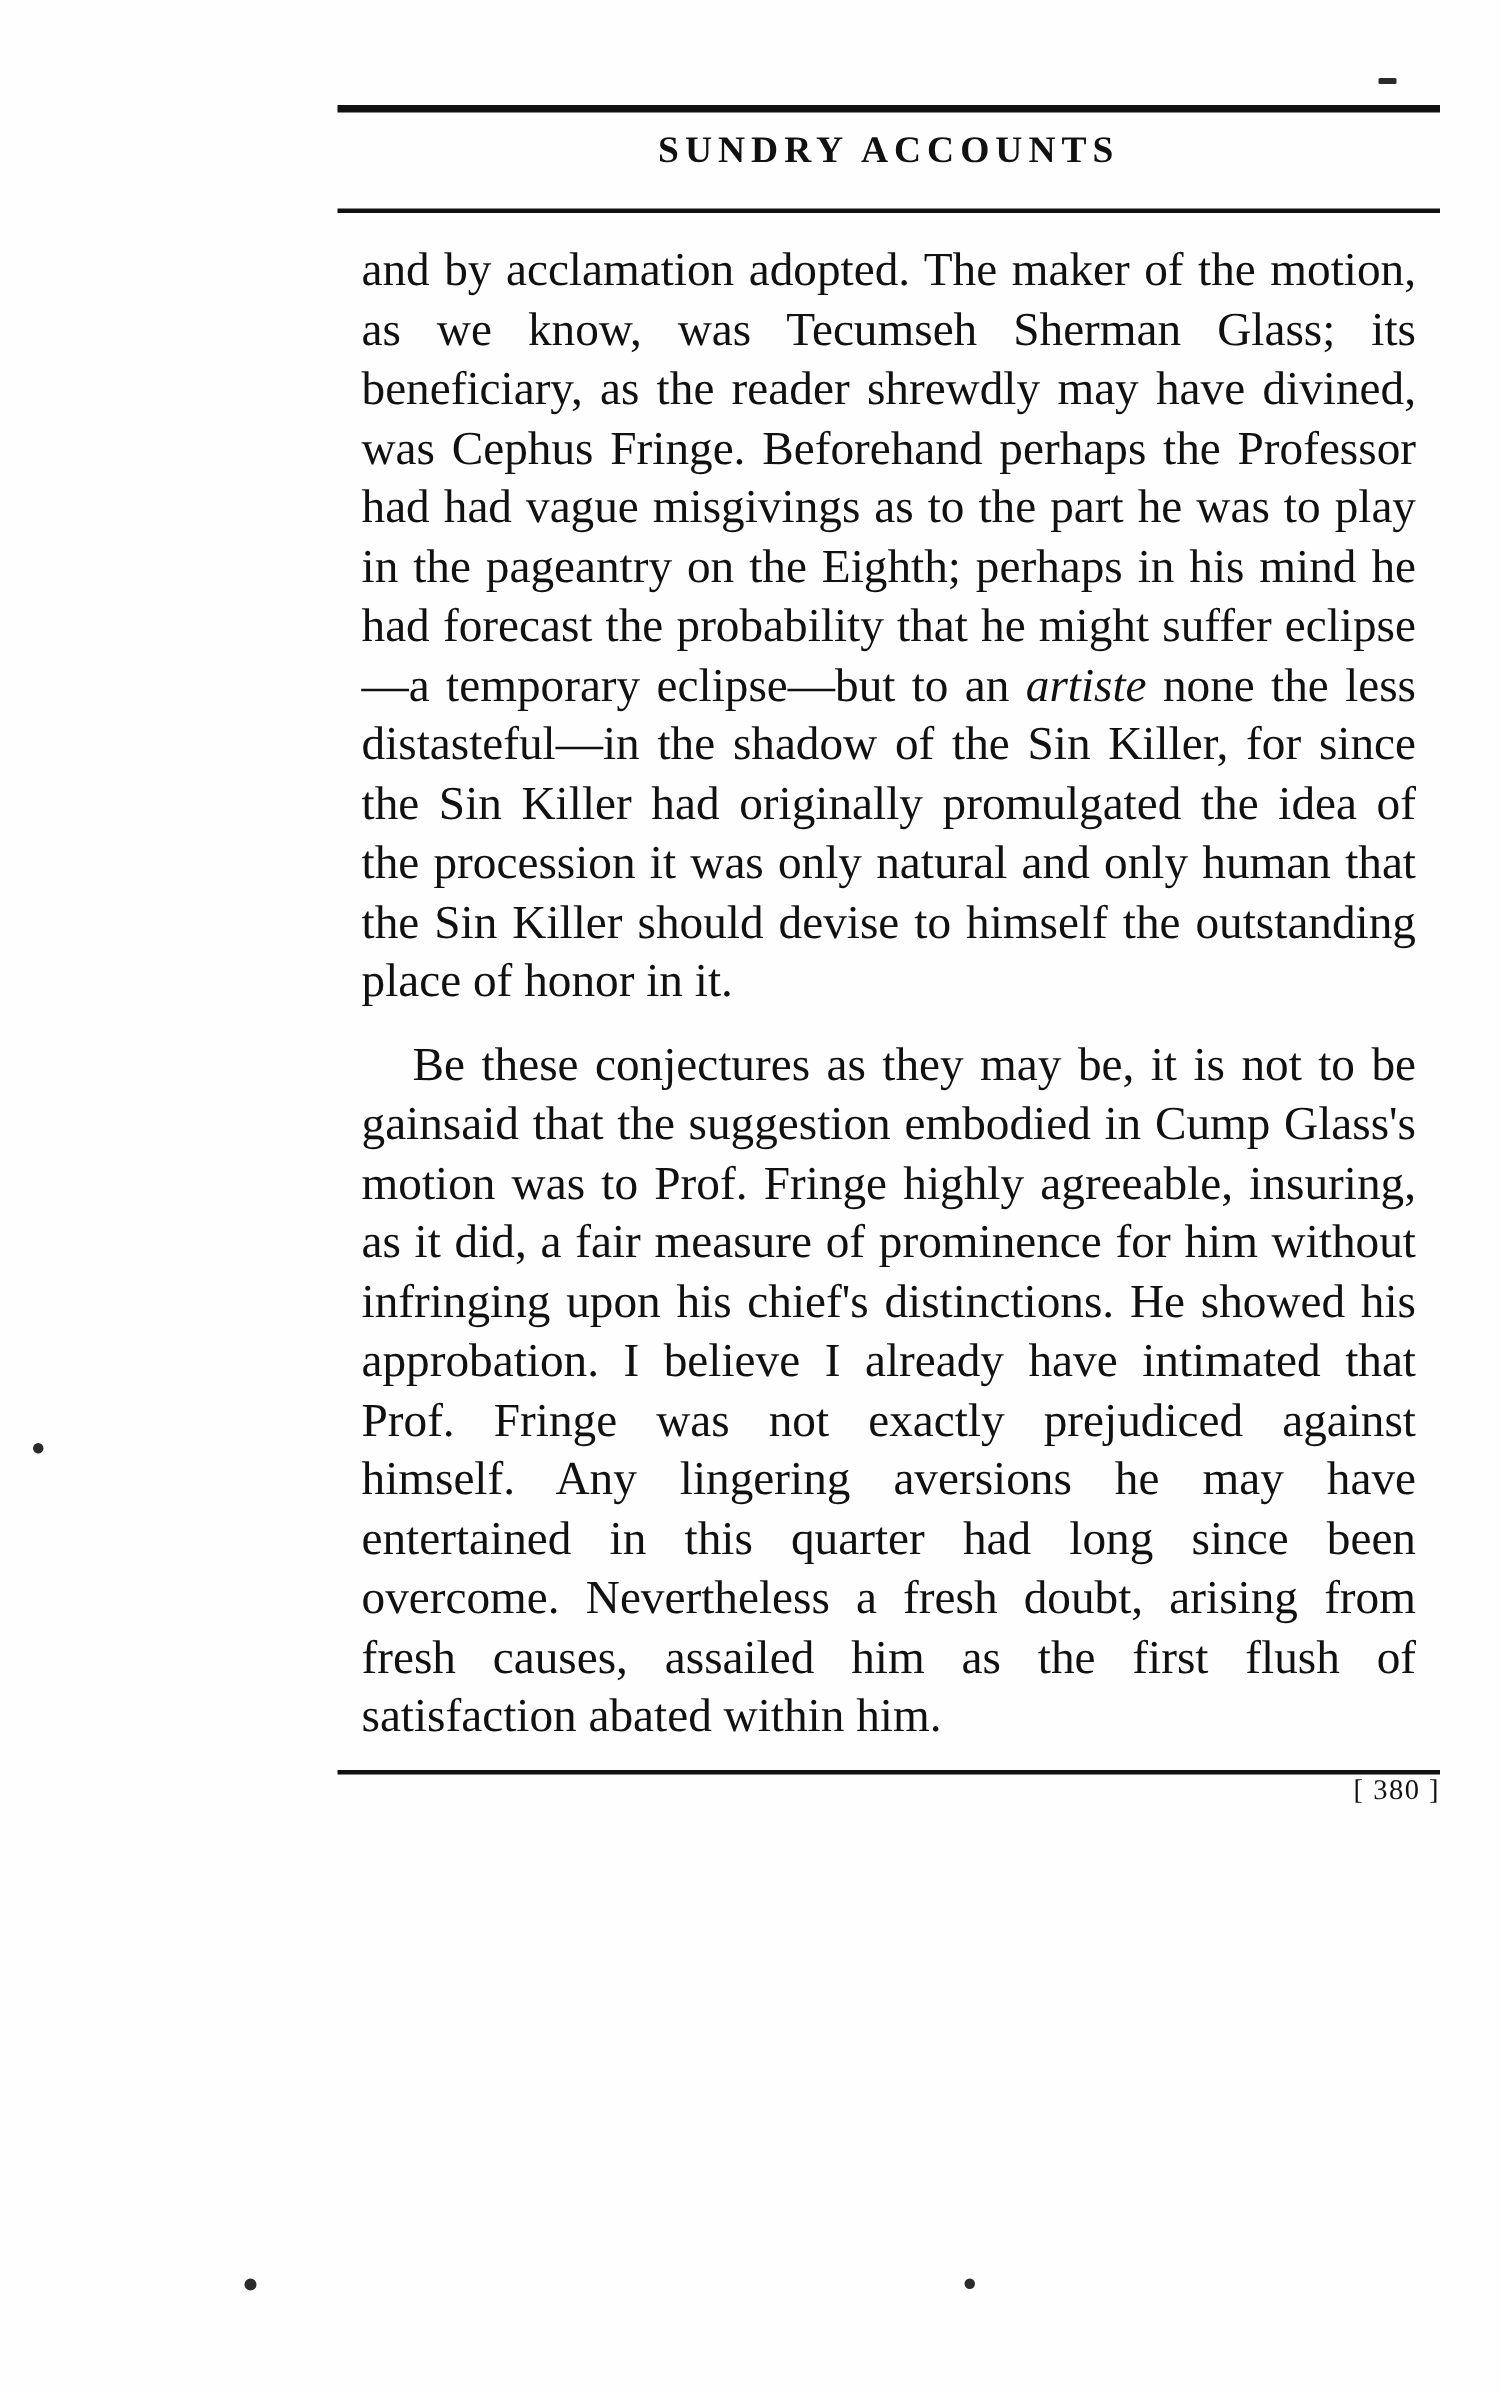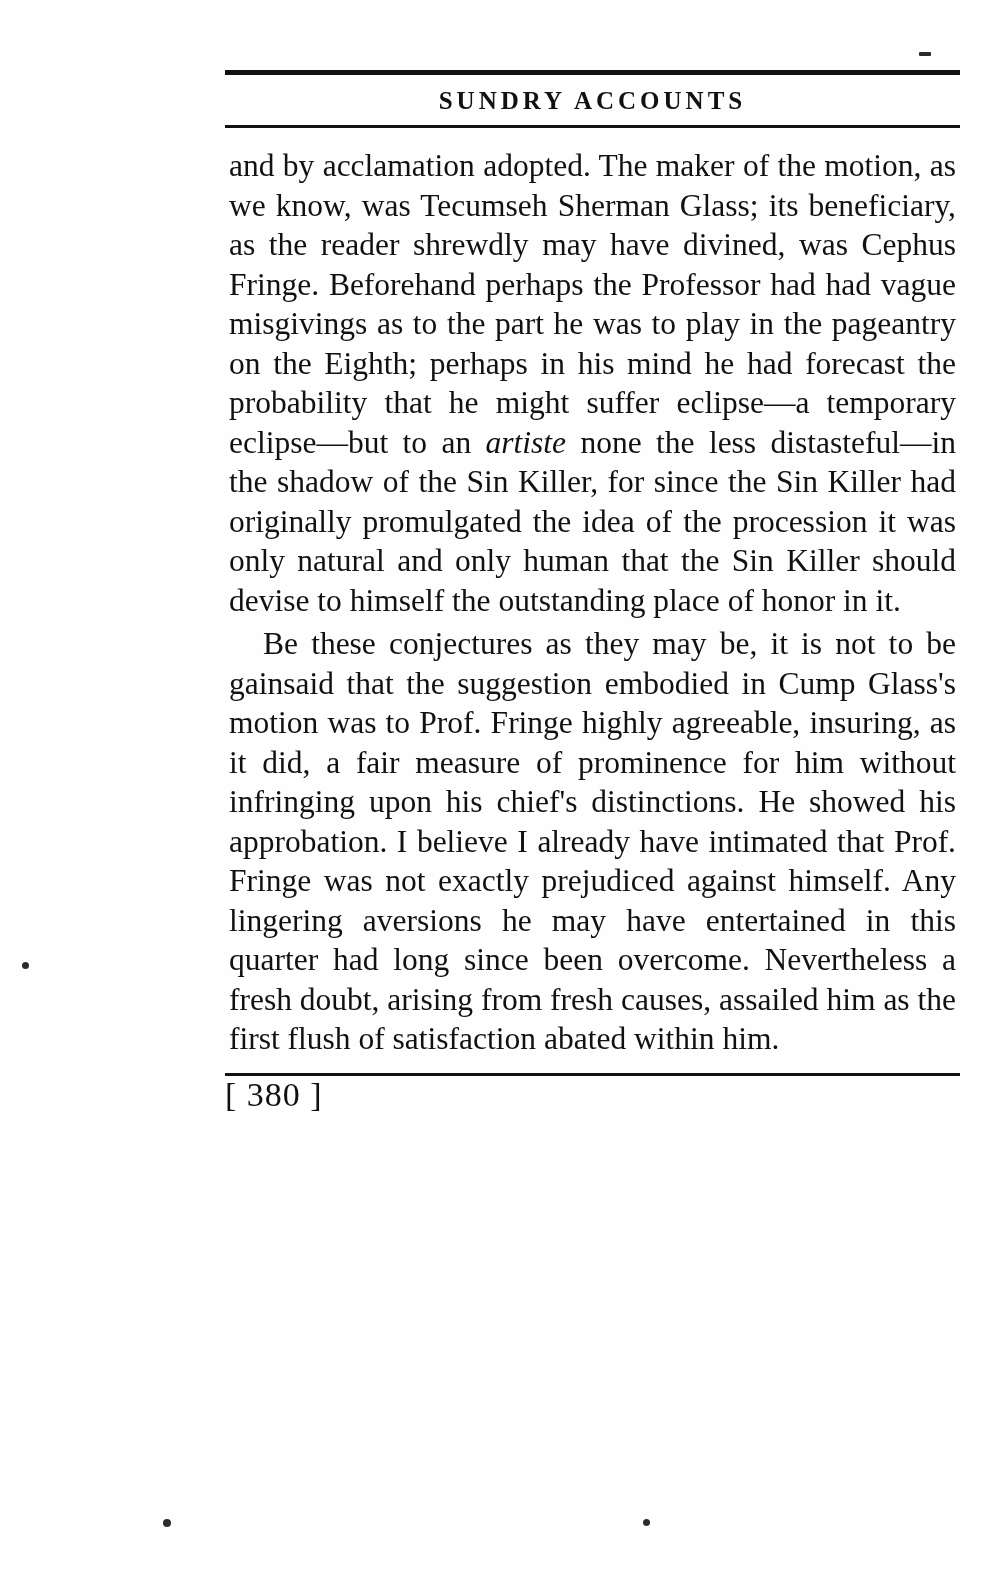--- a/index.html
+++ b/index.html
@@ -42,54 +42,54 @@
   .rule-thin {
     border-top: 3px solid #111;
     width: 100%;
   }
 
   .running-head {
     text-align: center;
     font-size: 25px;
     font-weight: bold;
     letter-spacing: 4px;
-    padding: 12px 0 10px 0;
+    padding: 12px 0 24px 0;
     font-family: "Liberation Serif", serif;
   }
 
   .body-text {
     margin-top: 18px;
     font-size: 31.5px;
     line-height: 39.5px;
     text-align: justify;
     text-justify: inter-word;
     hyphens: none;
   }
 
   .body-text p {
-    margin: 4px;
+    margin: 16px;
     text-indent: 34px;
   }
   .body-text p.first {
     text-indent: 0;
   }
 
   .body-text i {
     font-style: italic;
   }
 
   .footer-rule {
     border-top: 3px solid #111;
     width: 100%;
     margin-top: 14px;
   }
 
   .folio {
-    text-align: left;
-    font-size: 34px;
+    text-align: right;
+    font-size: 19px;
     letter-spacing: 1px;
   }
 </style>
 </head>
 <body>
 
 <div class="page">
 
   <span class="speck s1"></span>
   <span class="speck s2"></span>

